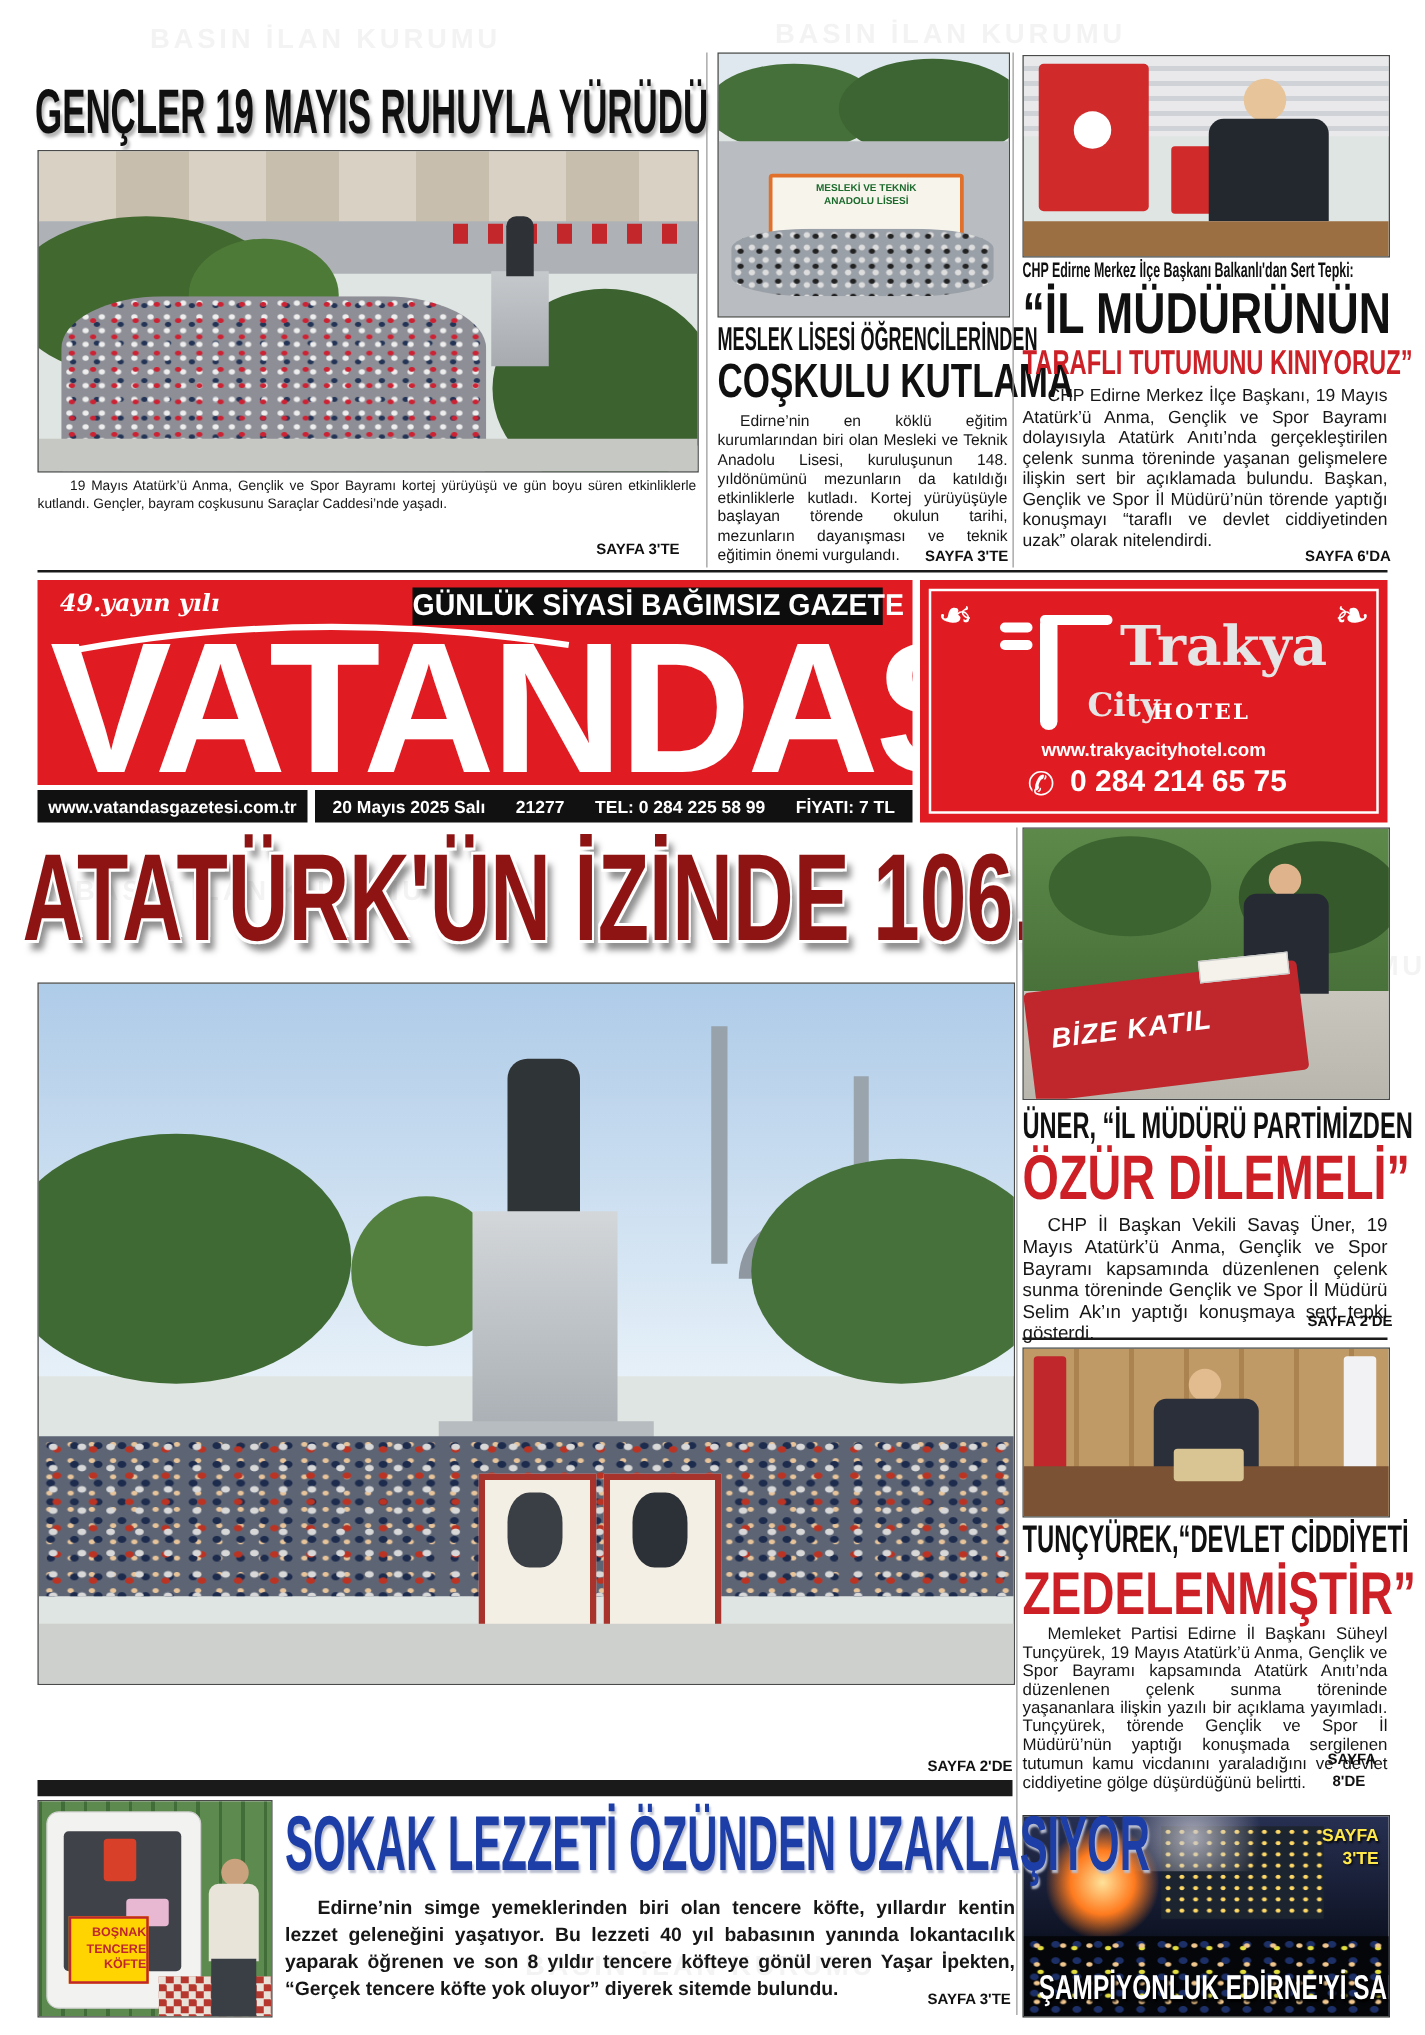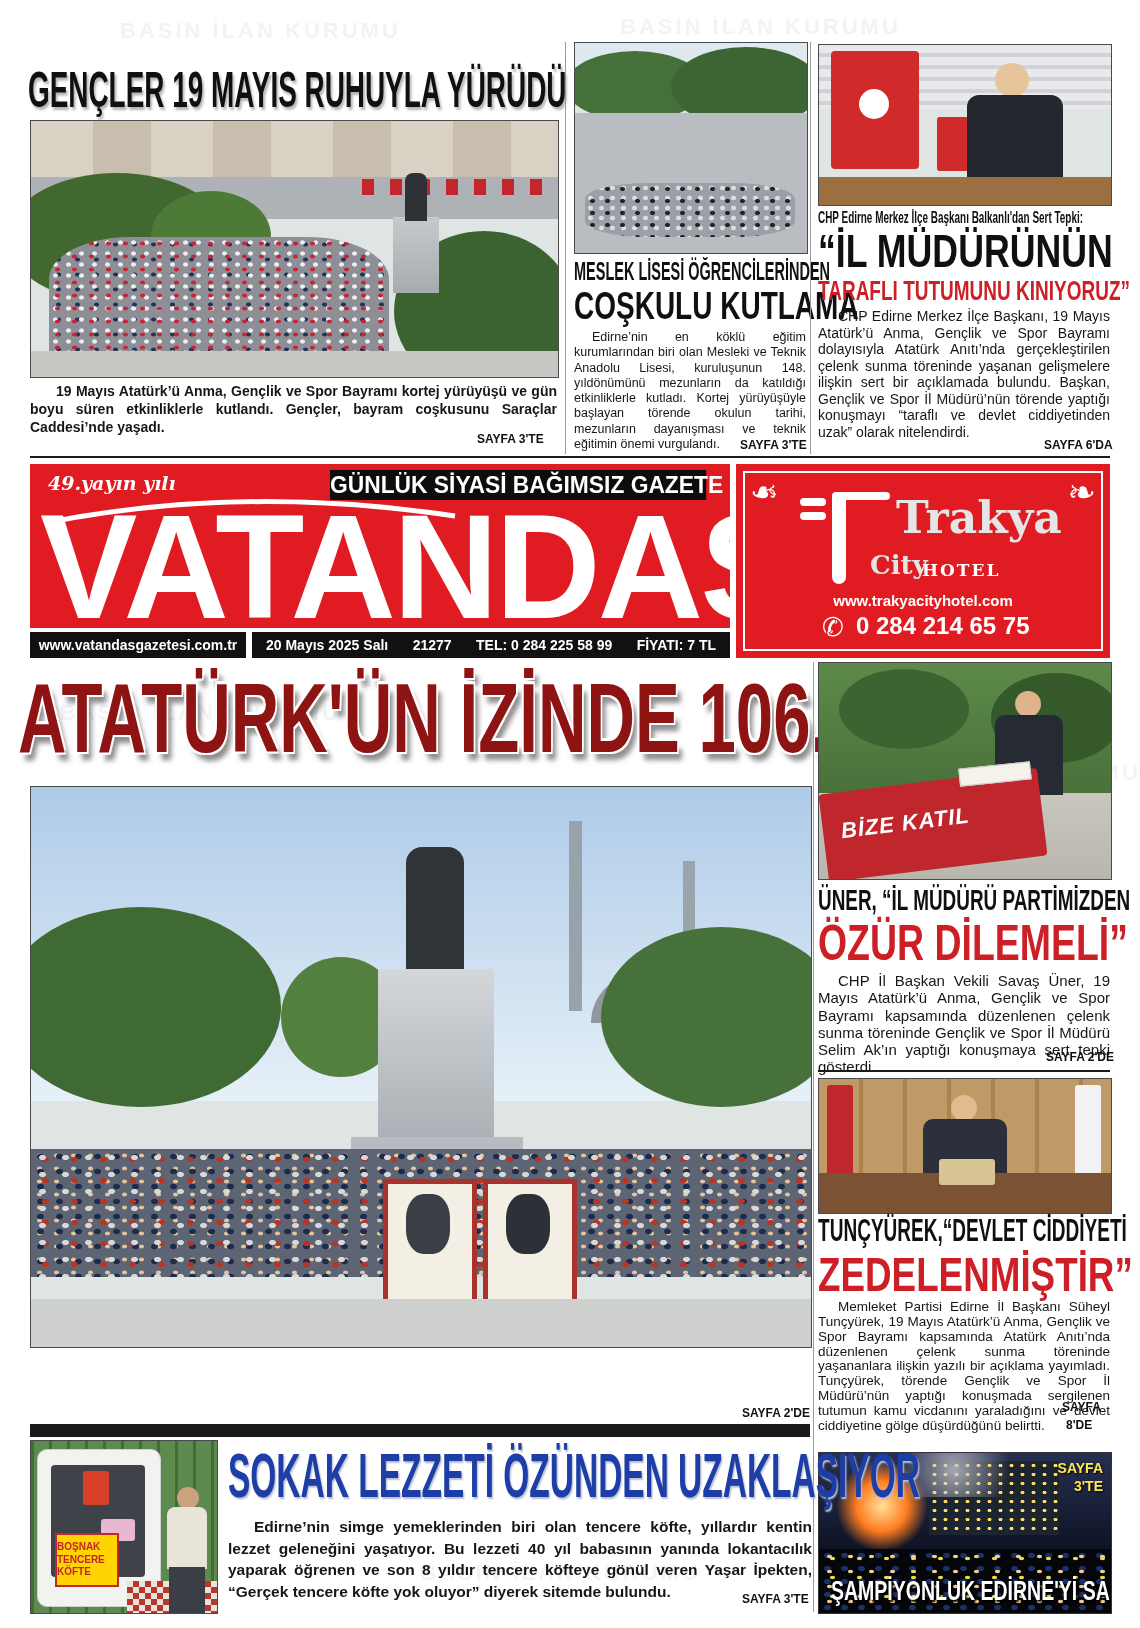--- a/index.html
+++ b/index.html
@@ -38,30 +38,34 @@
     <div class="d" style="left:-24px;top:52px;width:220px;height:130px;background:#41682f;border-radius:50%;"></div>
     <div class="d" style="left:120px;top:70px;width:120px;height:90px;background:#4e7a38;border-radius:50%;"></div>
     <div class="d" style="right:6px;top:58px;width:190px;height:16px;background:repeating-linear-gradient(90deg,#c3272c 0 12px,transparent 12px 28px);"></div>
     <div class="d" style="right:-16px;top:110px;width:180px;height:160px;background:#3c6230;border-radius:50%;"></div>
     <div class="d" style="left:18px;top:116px;width:340px;height:176px;border-radius:24%;background-color:#8e8f96;background-image:radial-gradient(#c23 2px,transparent 3px),radial-gradient(#eee 2px,transparent 3px),radial-gradient(#223355 2px,transparent 3px);background-size:17px 13px,13px 11px,19px 15px;"></div>
     <div class="d" style="left:362px;top:96px;width:46px;height:76px;background:linear-gradient(#c6c9cc,#a7abb0);"></div>
     <div class="d" style="left:374px;top:52px;width:22px;height:48px;background:#2e3236;border-radius:8px 8px 0 0;"></div>
     <div class="d" style="left:0;bottom:0;width:100%;height:26px;background:#c6c8c4;"></div>
   </div>
 
-  <p class="body-p" style="left:30px;top:382px;width:527px;font-size:14px;font-weight:bold;line-height:1.3;text-indent:26px;">19 Mayıs Atatürk’ü Anma, Gençlik ve Spor Bayramı kortej yürüyüşü ve gün boyu süren etkinliklerle kutlandı. Gençler, bayram coşkusunu Saraçlar Caddesi’nde yaşadı.</p>
+  <p class="body-p" style="left:30px;top:382px;width:527px;font-size:11px;font-weight:normal;line-height:1.3;text-indent:26px;">19 Mayıs Atatürk’ü Anma, Gençlik ve Spor Bayramı kortej yürüyüşü ve gün boyu süren etkinliklerle kutlandı. Gençler, bayram coşkusunu Saraçlar Caddesi’nde yaşadı.</p>
   <span class="ref" style="left:477px;top:432px;">SAYFA 3'TE</span>
 
   <div class="vline" style="left:565px;top:42px;height:412px;"></div>
 
   <div class="photo" style="left:574px;top:42px;width:232px;height:210px;">
     <div class="d" style="left:0;top:0;width:100%;height:38px;background:#dfe8ee;"></div>
     <div class="d" style="left:-10px;top:8px;width:140px;height:70px;background:#46703a;border-radius:50%;"></div>
     <div class="d" style="right:-14px;top:4px;width:150px;height:80px;background:#3d6533;border-radius:50%;"></div>
     <div class="d" style="left:0;top:70px;width:100%;height:140px;background:#b9bdc1;"></div>
+    <div class="d" style="left:40px;top:96px;width:150px;height:40px;background:#f7f4ec;border:3px solid #e0702a;border-radius:3px;text-align:center;color:#1c6b2d;font-weight:bold;font-size:8px;line-height:1.3;padding-top:4px;">
+      <div>MESLEKİ VE TEKNİK</div>
+      <div>ANADOLU LİSESİ</div>
+    </div>
     <div class="d" style="left:10px;top:140px;width:210px;height:54px;background-color:#9aa0a8;border-radius:30%;background-image:radial-gradient(#222 2px,transparent 3px),radial-gradient(#ddd 2px,transparent 3px);background-size:15px 12px,11px 10px;"></div>
   </div>
 
   <div class="hl" style="left:574px;top:258px;font-size:23px;transform:scale(0.63,1.15);">MESLEK LİSESİ ÖĞRENCİLERİNDEN</div>
   <div class="hl" style="left:574px;top:286px;font-size:35px;transform:scale(0.80,1.10);">COŞKULU KUTLAMA</div>
   <p class="body-p" style="left:574px;top:330px;width:232px;font-size:12.5px;line-height:1.22;text-indent:18px;">Edirne’nin en köklü eğitim kurumlarından biri olan Mesleki ve Teknik Anadolu Lisesi, kuruluşunun 148. yıldönümünü mezunların da katıldığı etkinliklerle kutladı. Kortej yürüyüşüyle başlayan törende okulun tarihi, mezunların dayanışması ve teknik eğitimin önemi vurgulandı.</p>
   <span class="ref" style="left:740px;top:438px;">SAYFA 3'TE</span>
 
   <div class="vline" style="left:810px;top:42px;height:412px;"></div>
 
@@ -194,21 +198,21 @@
     </div>
     <div class="hl" style="left:12px;top:124px;font-size:25px;color:#fff;transform:scale(0.78,1.10);text-shadow:2px 2px 2px #000;">ŞAMPİYONLUK EDİRNE'Yİ SARDI</div>
   </div>
 
   <div class="photo" style="left:30px;top:1440px;width:186px;height:172px;">
     <div class="d" style="left:0;top:0;width:100%;height:100%;background:#5d8a4e;background-image:repeating-linear-gradient(90deg,rgba(15,55,15,.35) 0 3px,transparent 3px 18px);"></div>
     <div class="d" style="left:6px;top:8px;width:122px;height:156px;background:#f2f2f0;border-radius:10px;border:1px solid #cfcfcf;"></div>
     <div class="d" style="left:20px;top:24px;width:94px;height:112px;background:#3f4248;border-radius:4px;"></div>
     <div class="d" style="left:52px;top:30px;width:26px;height:34px;background:#d8402a;border-radius:3px;"></div>
     <div class="d" style="left:70px;top:78px;width:34px;height:22px;background:#e8b7d2;border-radius:3px;"></div>
-    <div class="d" style="left:24px;top:92px;width:64px;height:54px;background:#ffd400;border:2px solid #c0272d;color:#c0272d;font-weight:bold;font-size:10px;text-align:left;line-height:1.25;padding-top:6px;box-sizing:border-box;">
+    <div class="d" style="left:24px;top:92px;width:64px;height:54px;background:#ffd400;border:2px solid #c0272d;color:#c0272d;font-weight:bold;font-size:10px;text-align:right;line-height:1.25;padding-top:6px;box-sizing:border-box;">
       <div>BOŞNAK</div>
       <div>TENCERE KÖFTE</div>
     </div>
     <div class="d" style="left:96px;bottom:0;width:90px;height:32px;background:repeating-conic-gradient(#b5372e 0 25%,#e8e2d8 0 50%) 0 0/12px 12px;"></div>
     <div class="d" style="right:18px;top:46px;width:22px;height:22px;background:#caa27e;border-radius:50%;"></div>
     <div class="d" style="right:10px;top:66px;width:40px;height:62px;background:#e8e4da;border-radius:8px 8px 0 0;"></div>
     <div class="d" style="right:12px;top:126px;width:36px;height:46px;background:#3a3f45;"></div>
   </div>
 
   <div class="hl" style="left:228px;top:1444px;font-size:54px;color:#1d3ea6;transform:scale(0.62,1.15);text-shadow:2px 2px 2px #b9bed0;">SOKAK LEZZETİ ÖZÜNDEN UZAKLAŞIYOR</div>

